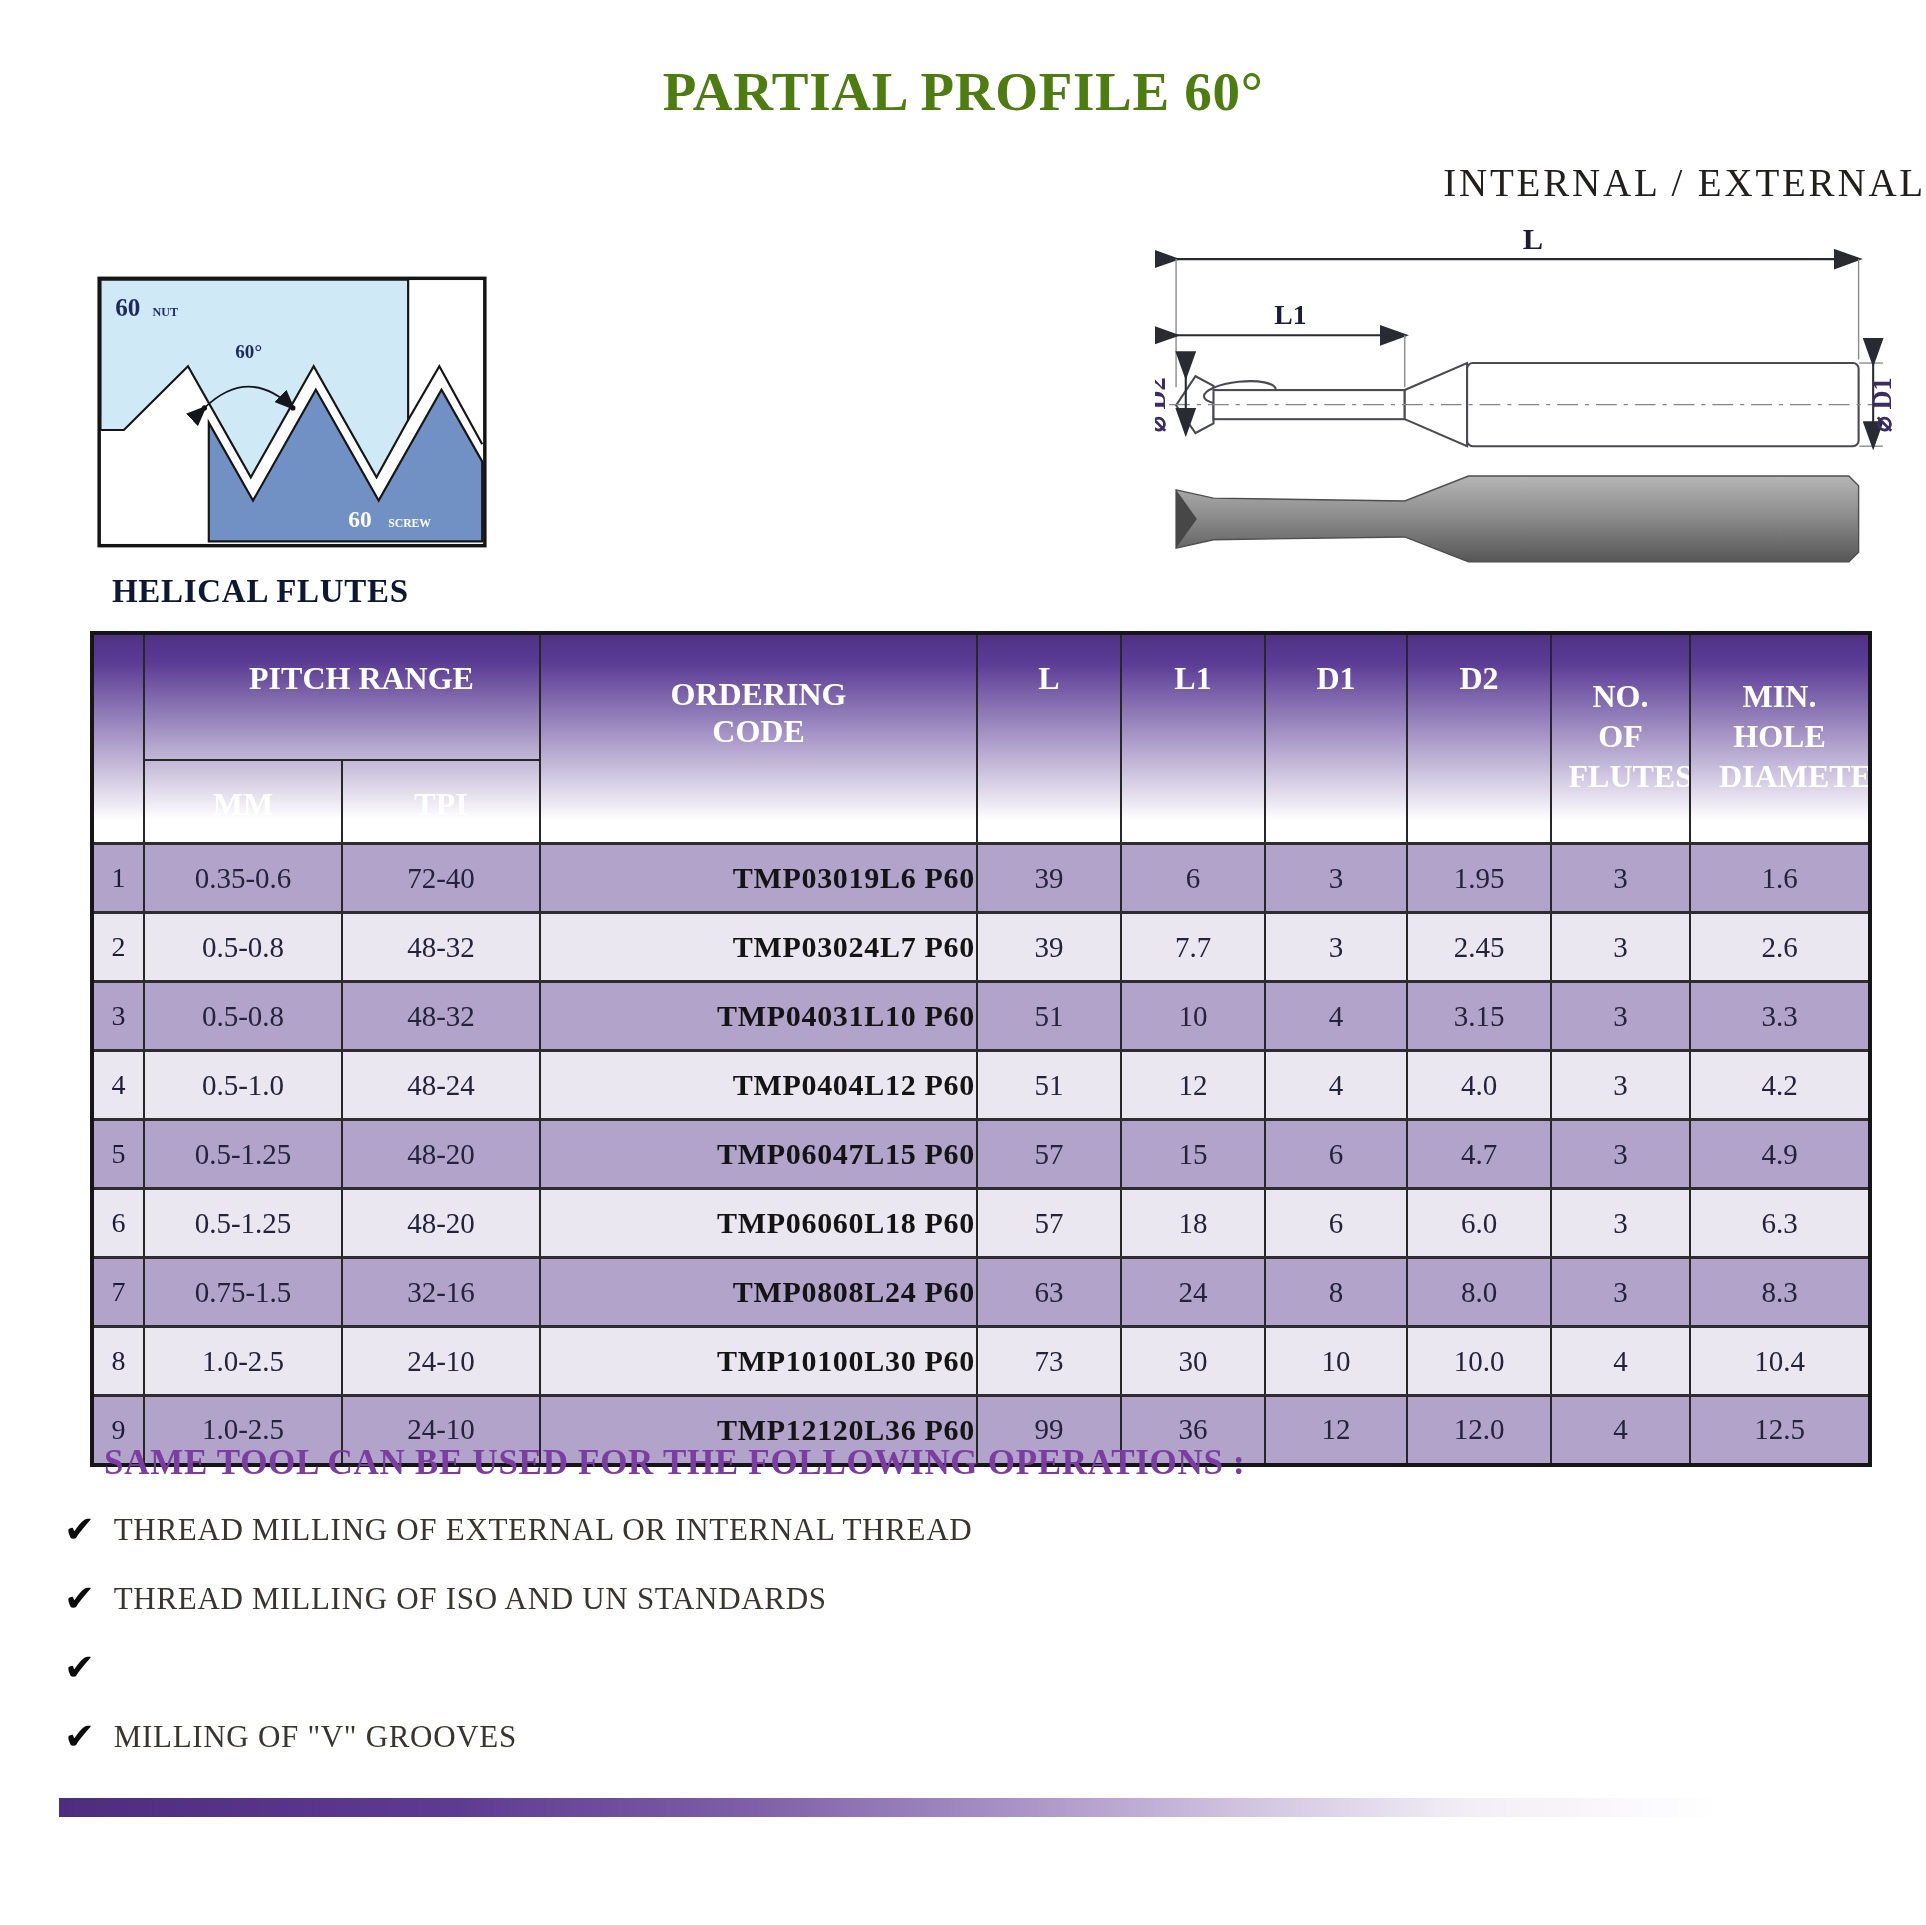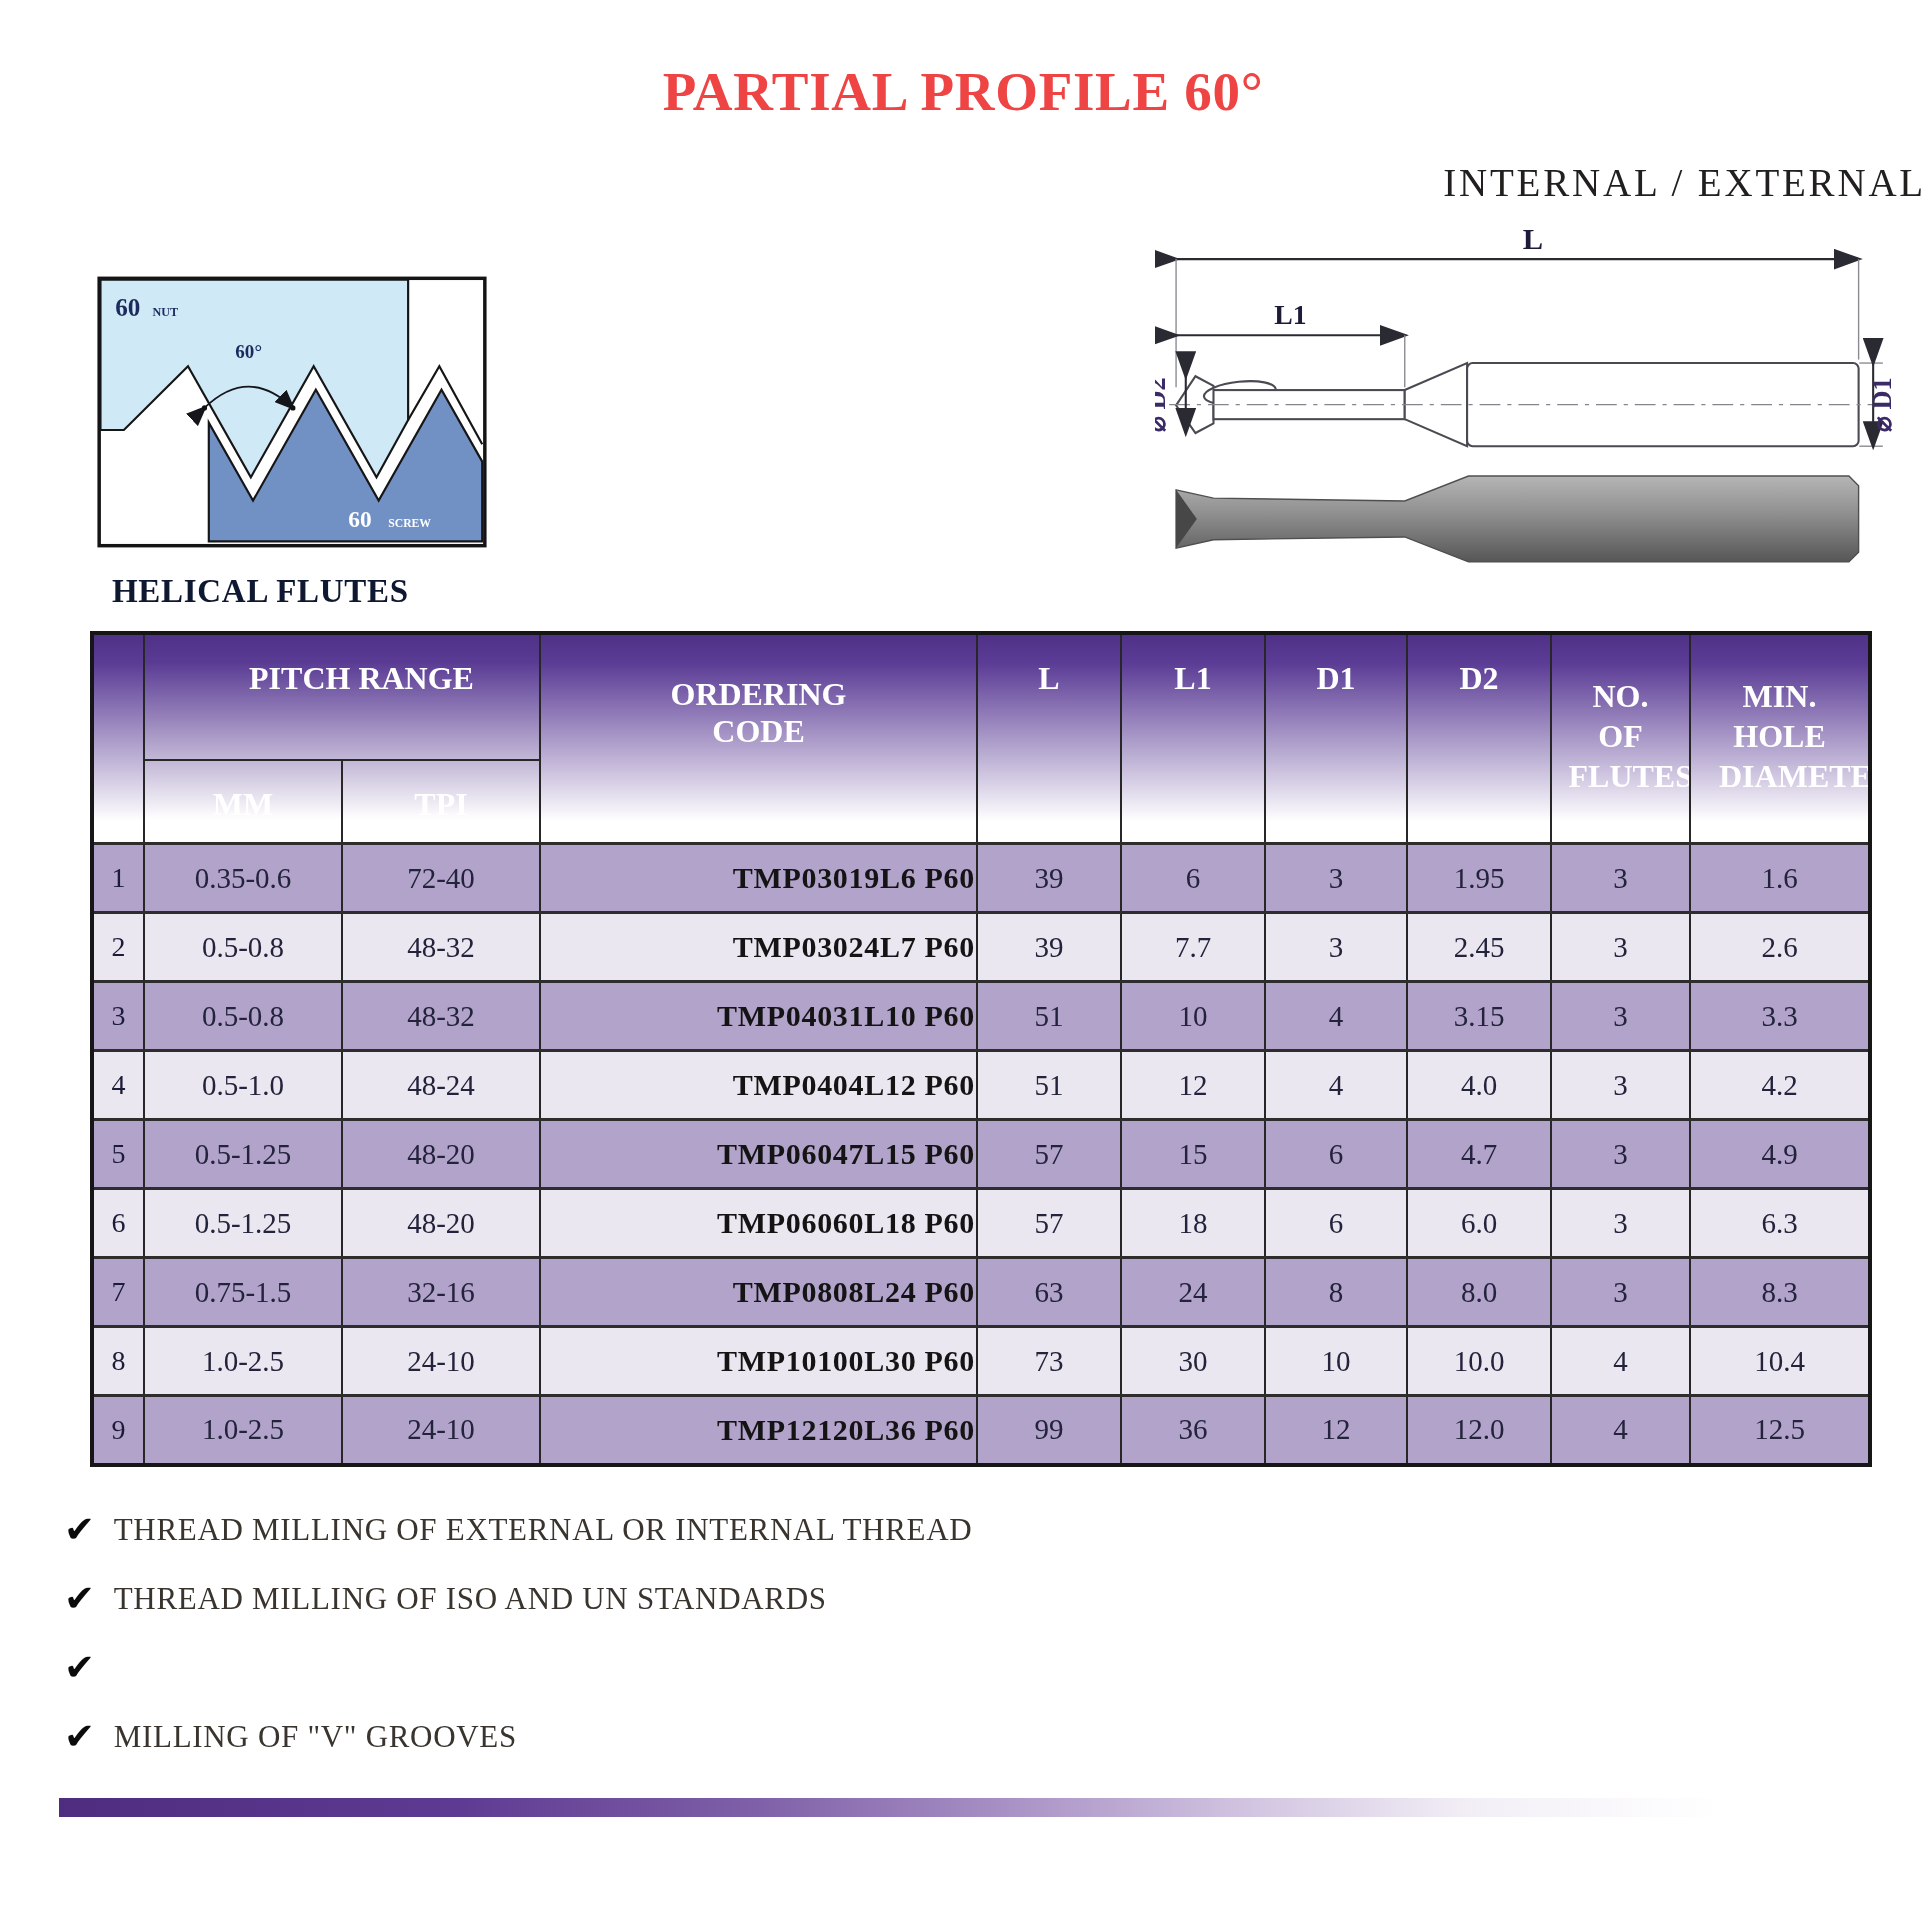--- a/index.html
+++ b/index.html
@@ -1,20 +1,20 @@
 <!DOCTYPE html>
 <html style="font-size:11px"><head>
 <meta charset="utf-8">
 <style>
   html,body{margin:0;padding:0;background:#ffffff;}
   .page{position:relative;width:1926px;height:1925px;background:#fff;overflow:hidden;
         font-family:"Liberation Serif","DejaVu Serif",serif;color:#1a1a1a;}
 
   .title{position:absolute;top:60px;left:0;width:100%;text-align:center;
-         font-size:55px;font-weight:bold;color:#ef4444;letter-spacing:0.7px;}
+         font-size:55px;font-weight:bold;color:#4d7c0f;letter-spacing:0.7px;}
   .subtitle{position:absolute;top:160px;left:0;width:100%;text-align:right;
             font-size:39px;color:#21201e;letter-spacing:2.8px;}
 
   .thread-diagram{position:absolute;left:97px;top:276px;}
   .tool-diagram{position:absolute;left:1155px;top:221px;}
 
   .section-label{position:absolute;left:112px;top:573px;font-size:33px;font-weight:bold;color:#0e1830;letter-spacing:0.7px;}
 
   table.spec{position:absolute;left:90px;top:631px;width:1777px;border-collapse:collapse;table-layout:fixed;
              border:4.9px solid #161616;}
@@ -255,20 +255,21 @@
           <td>99</td>
           <td>36</td>
           <td>12</td>
           <td>12.0</td>
           <td>4</td>
           <td>12.5</td>
         </tr>
       </tbody>
   </table>
 
+  <div class="ops-heading">SAME TOOL CAN BE USED FOR THE FOLLOWING OPERATIONS :</div>
   <ul class="ops">
       <li>
         <span class="check">✔</span>
         <span>THREAD MILLING OF EXTERNAL OR INTERNAL THREAD</span>
       </li>
       <li>
         <span class="check">✔</span>
         <span>THREAD MILLING OF ISO AND UN STANDARDS</span>
       </li>
       <li>

